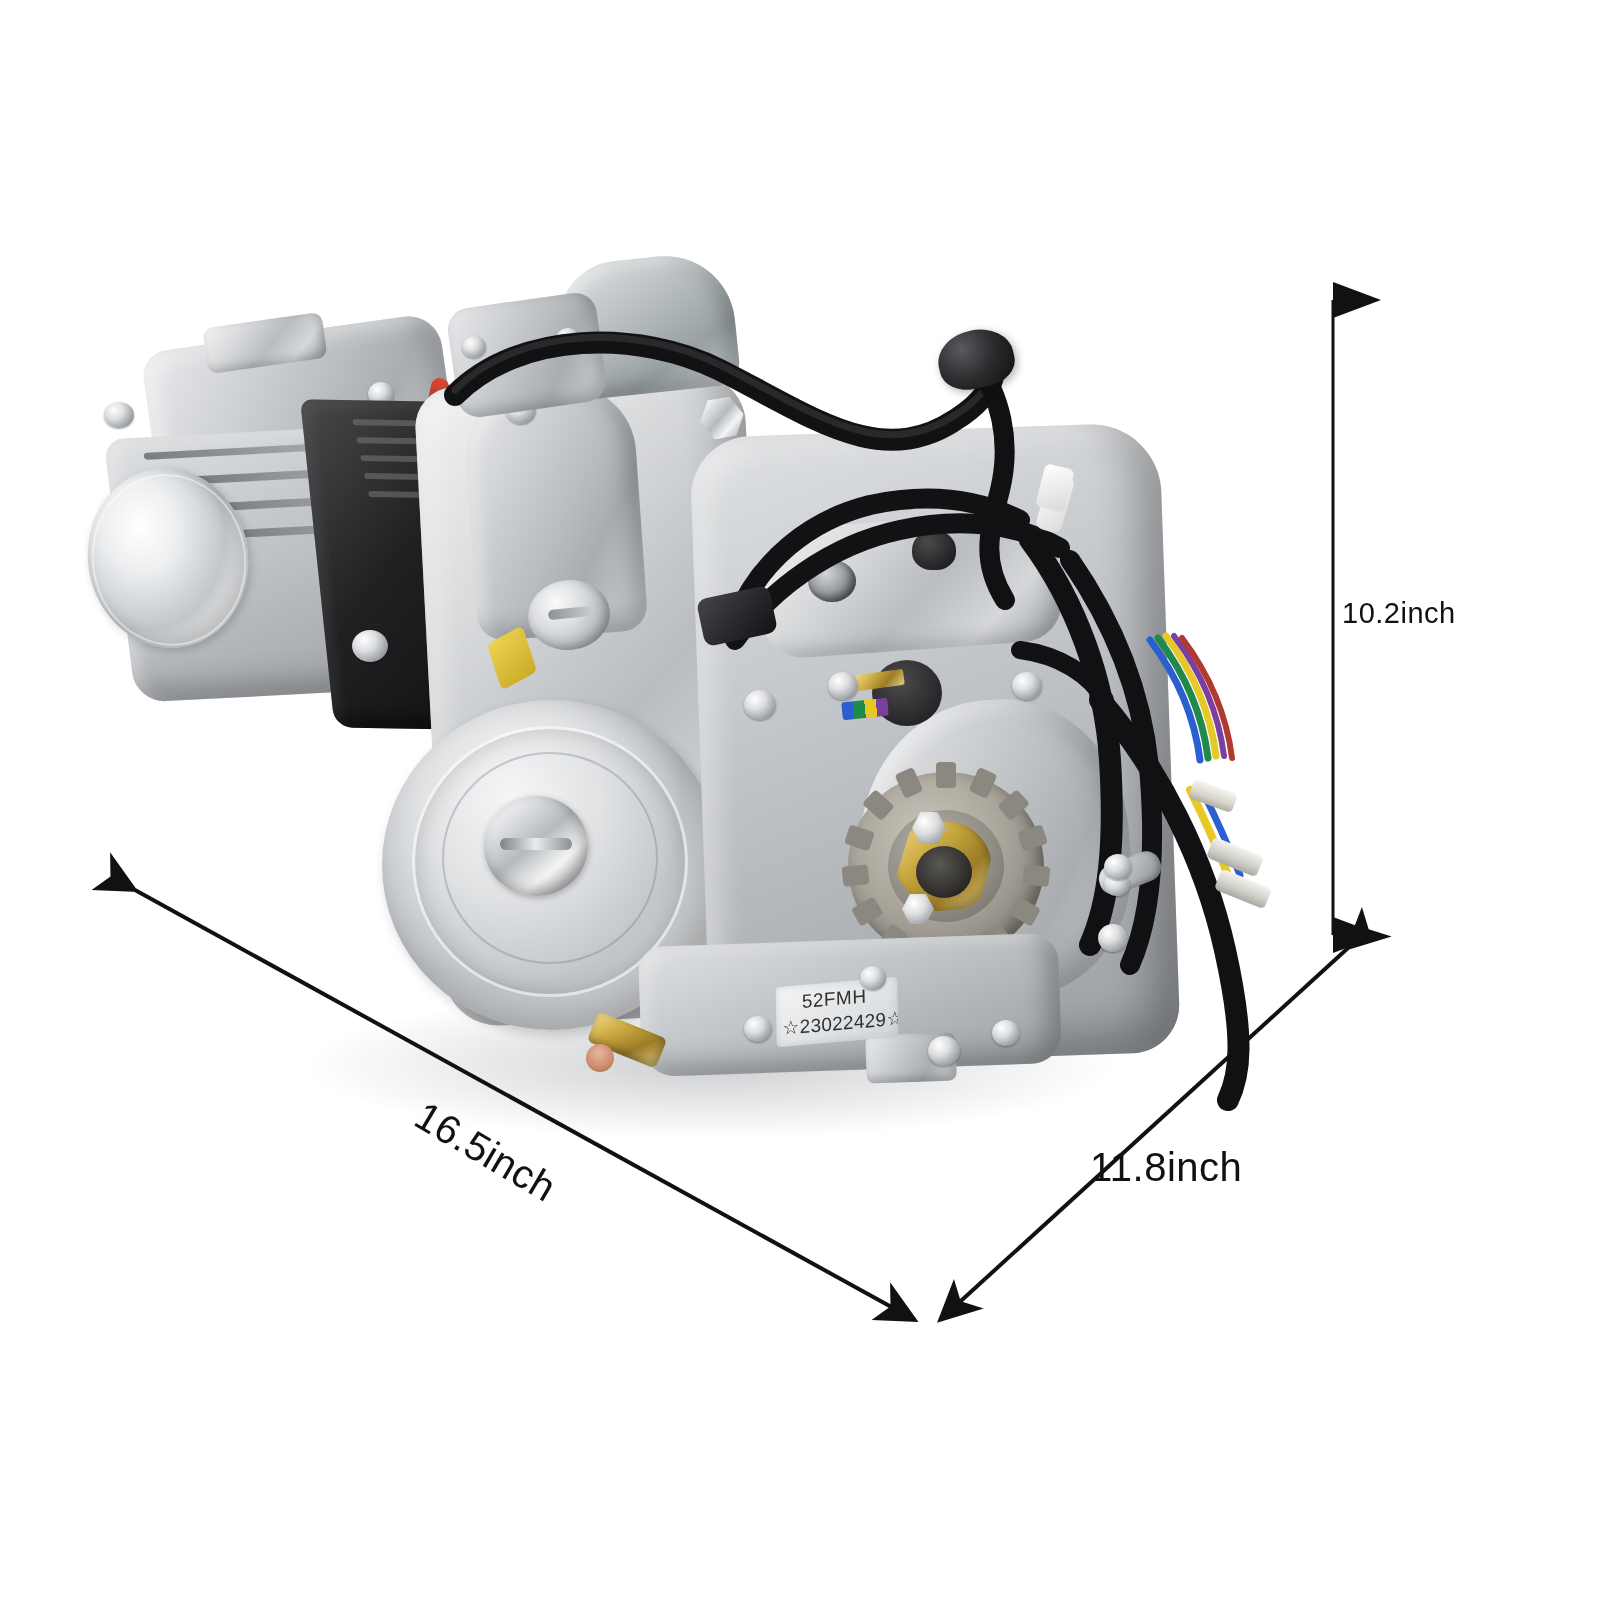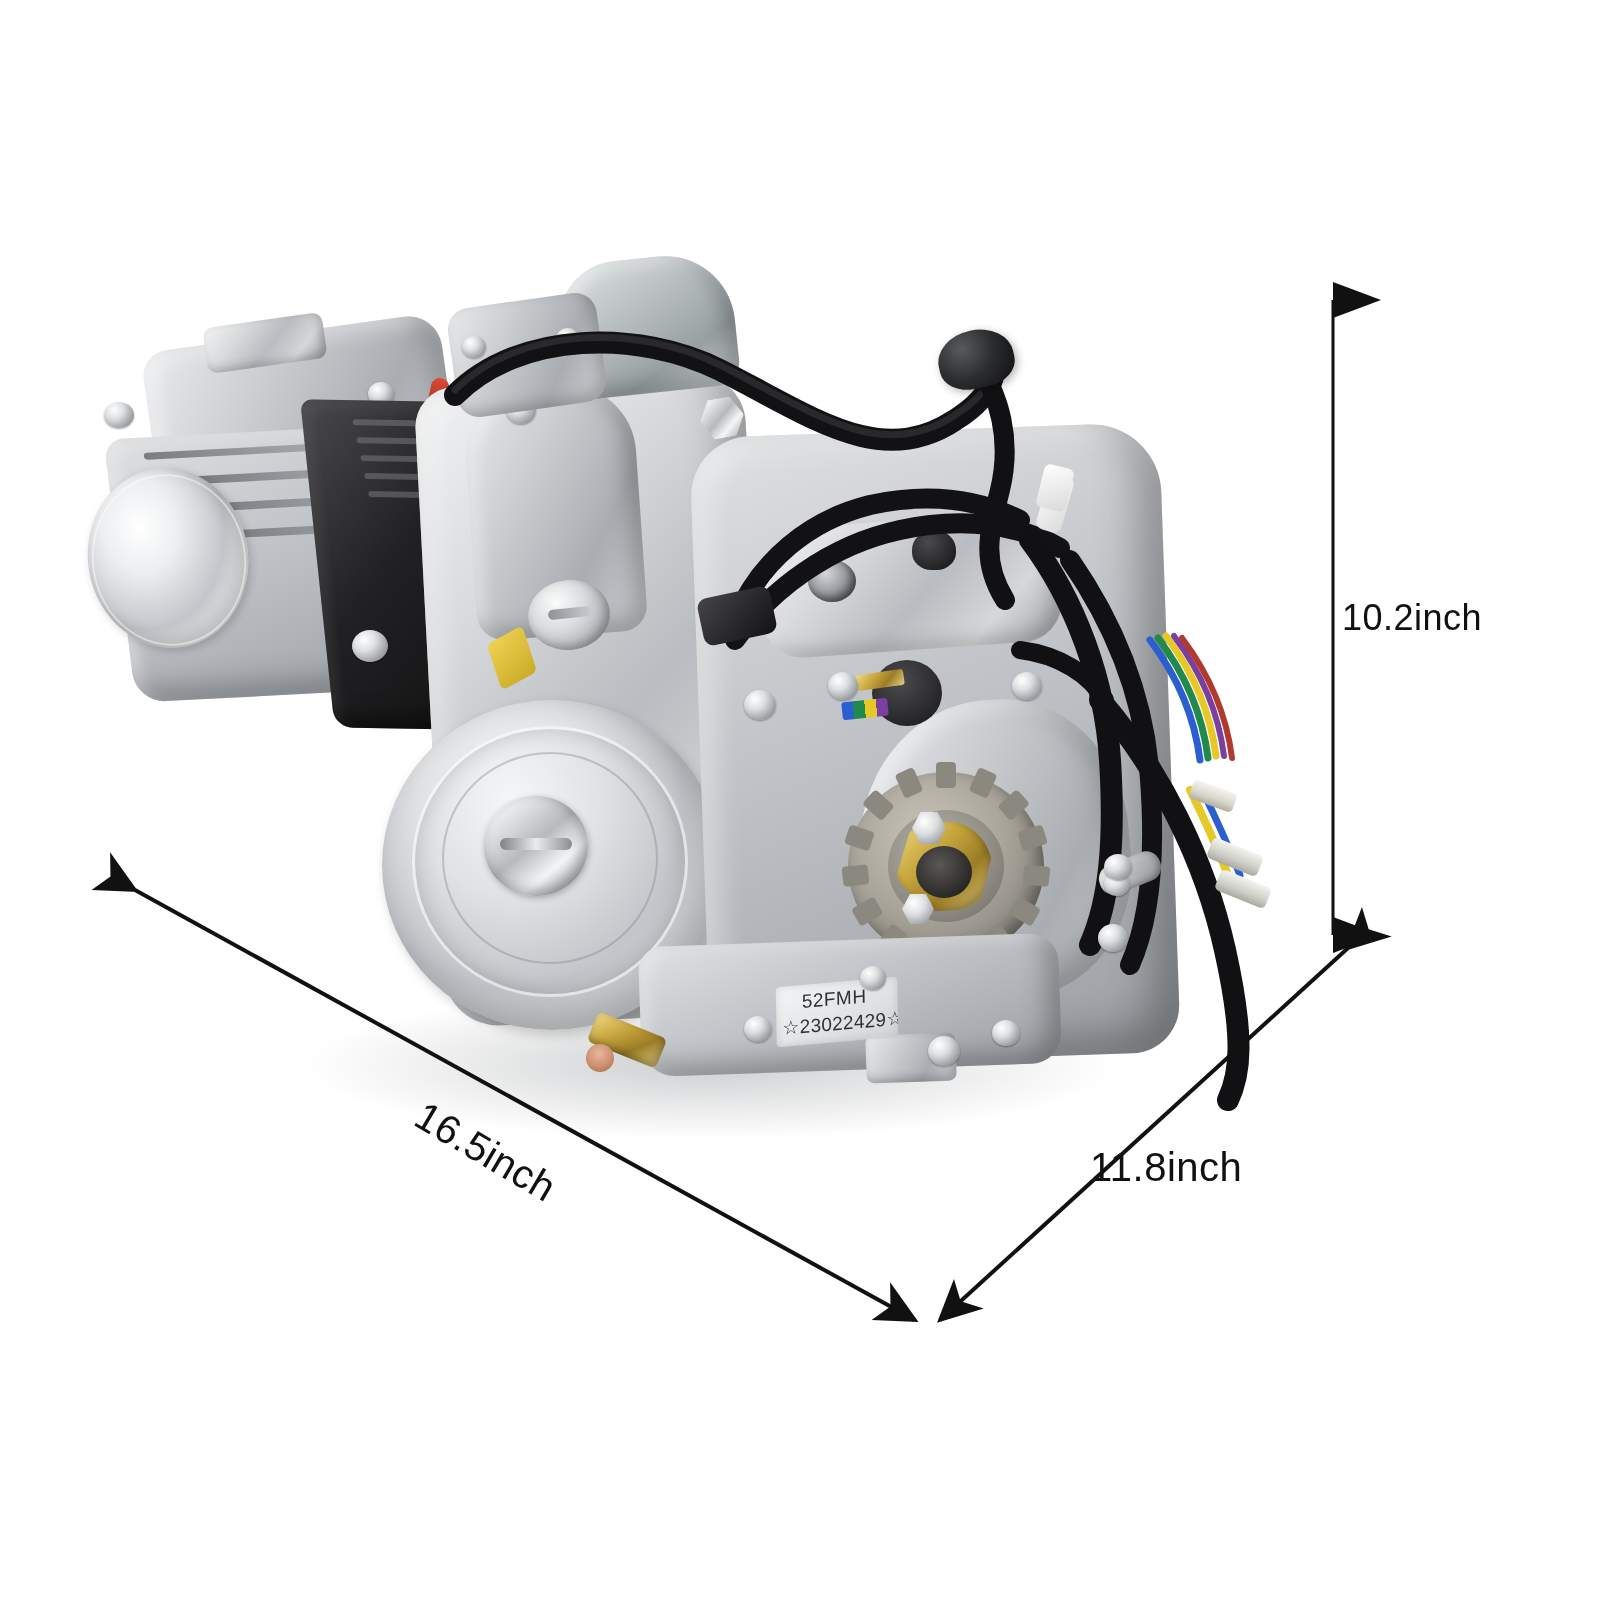--- a/index.html
+++ b/index.html
@@ -1,20 +1,20 @@
 <!DOCTYPE html>
 <html><head>
 <meta charset="utf-8">
 <style>
   html,body{margin:0;padding:0;background:#ffffff;}
   body{width:1600px;height:1600px;font-family:"Liberation Sans",sans-serif;overflow:hidden;}
   #stage{position:relative;width:1600px;height:1600px;background:#ffffff;}
 
   .dim-label{position:absolute;color:#111;white-space:nowrap;}
-  #label-height{left:1342px;top:597px;font-size:36px;letter-spacing:.5px;}
+  #label-height{left:1342px;top:597px;font-size:29px;letter-spacing:.5px;}
   #label-width{left:430px;top:1093px;font-size:40px;letter-spacing:.5px;transform:rotate(30.5deg);transform-origin:0 0;}
   #label-depth{left:1090px;top:1145px;font-size:40px;letter-spacing:.5px;}
 
   svg.overlay{position:absolute;left:0;top:0;width:1600px;height:1600px;pointer-events:none;}
 
   
   #engine{position:absolute;left:0;top:0;width:1600px;height:1600px;}
   .pc{position:absolute;}
 
   

